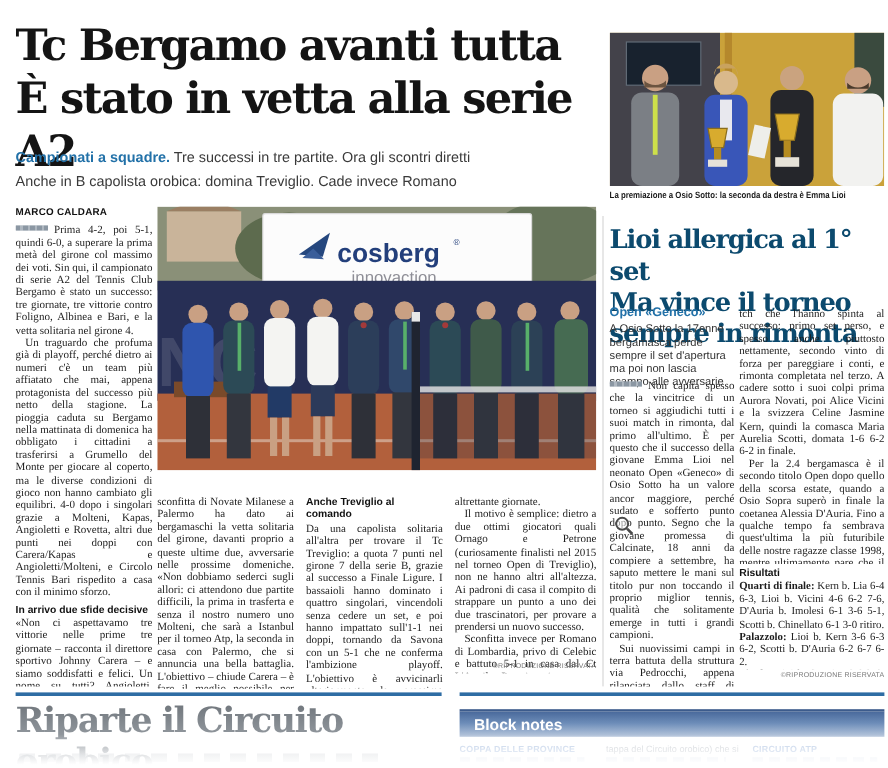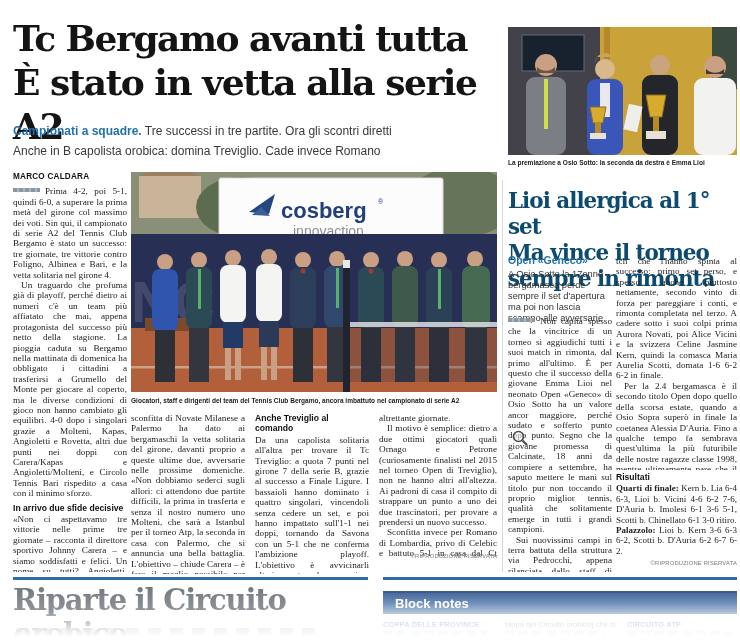--- a/index.html
+++ b/index.html
@@ -196,21 +196,20 @@
             <rect x="334" y="156" width="22" height="54" fill="#33363e"></rect>
           </g>
       </g>
 
       <rect x="212" y="88" width="7" height="132" fill="#1f2430"></rect>
       <rect x="212" y="88" width="7" height="8" fill="#e8e8e8"></rect>
       <rect x="219" y="150" width="147" height="60" fill="#2a3040" opacity="0.28"></rect>
       <rect x="219" y="150" width="147" height="5" fill="#e8e8e8" opacity="0.8"></rect>
     </svg>
   </div>
-  <div class="capt captL"><span class="squish">Giocatori, staff e dirigenti del team del Tennis Club Bergamo, ancora imbattuto nel campionato di serie A2</span></div>
 
   <div class="col c2">
     <p>sconfitta di Novate Milanese a Palermo ha dato ai bergamaschi la vetta solitaria del girone, davanti proprio a queste ultime due, avversarie nelle prossime domeniche. «Non dobbiamo sederci sugli allori: ci attendono due partite difficili, la prima in trasferta e senza il nostro numero uno Molteni, che sarà a Istanbul per il torneo Atp, la seconda in casa con Palermo, che si annuncia una bella battaglia. L'obiettivo – chiude Carera – è fare il meglio possibile per arrivare nelle prime tre, e giocarci la promozione ai playoff».</p>
   </div>
   <div class="col c3">
     <h4 class="subhd" style="margin-top:0">Anche Treviglio al comando</h4>
     <p>Da una capolista solitaria all'altra per trovare il Tc Treviglio: a quota 7 punti nel girone 7 della serie B, grazie al successo a Finale Ligure. I bassaioli hanno dominato i quattro singolari, vincendoli senza cedere un set, e poi hanno impattato sull'1-1 nei doppi, tornando da Savona con un 5-1 che ne conferma l'ambizione playoff. L'obiettivo è avvicinarli ulteriormente la prossima domenica, quando a Treviglio si presenteranno i milanesi di San Colombano al Lambro, capaci di tre pareggi in</p>
   </div>
   <div class="col c4">
     <p>altrettante giornate.</p>

